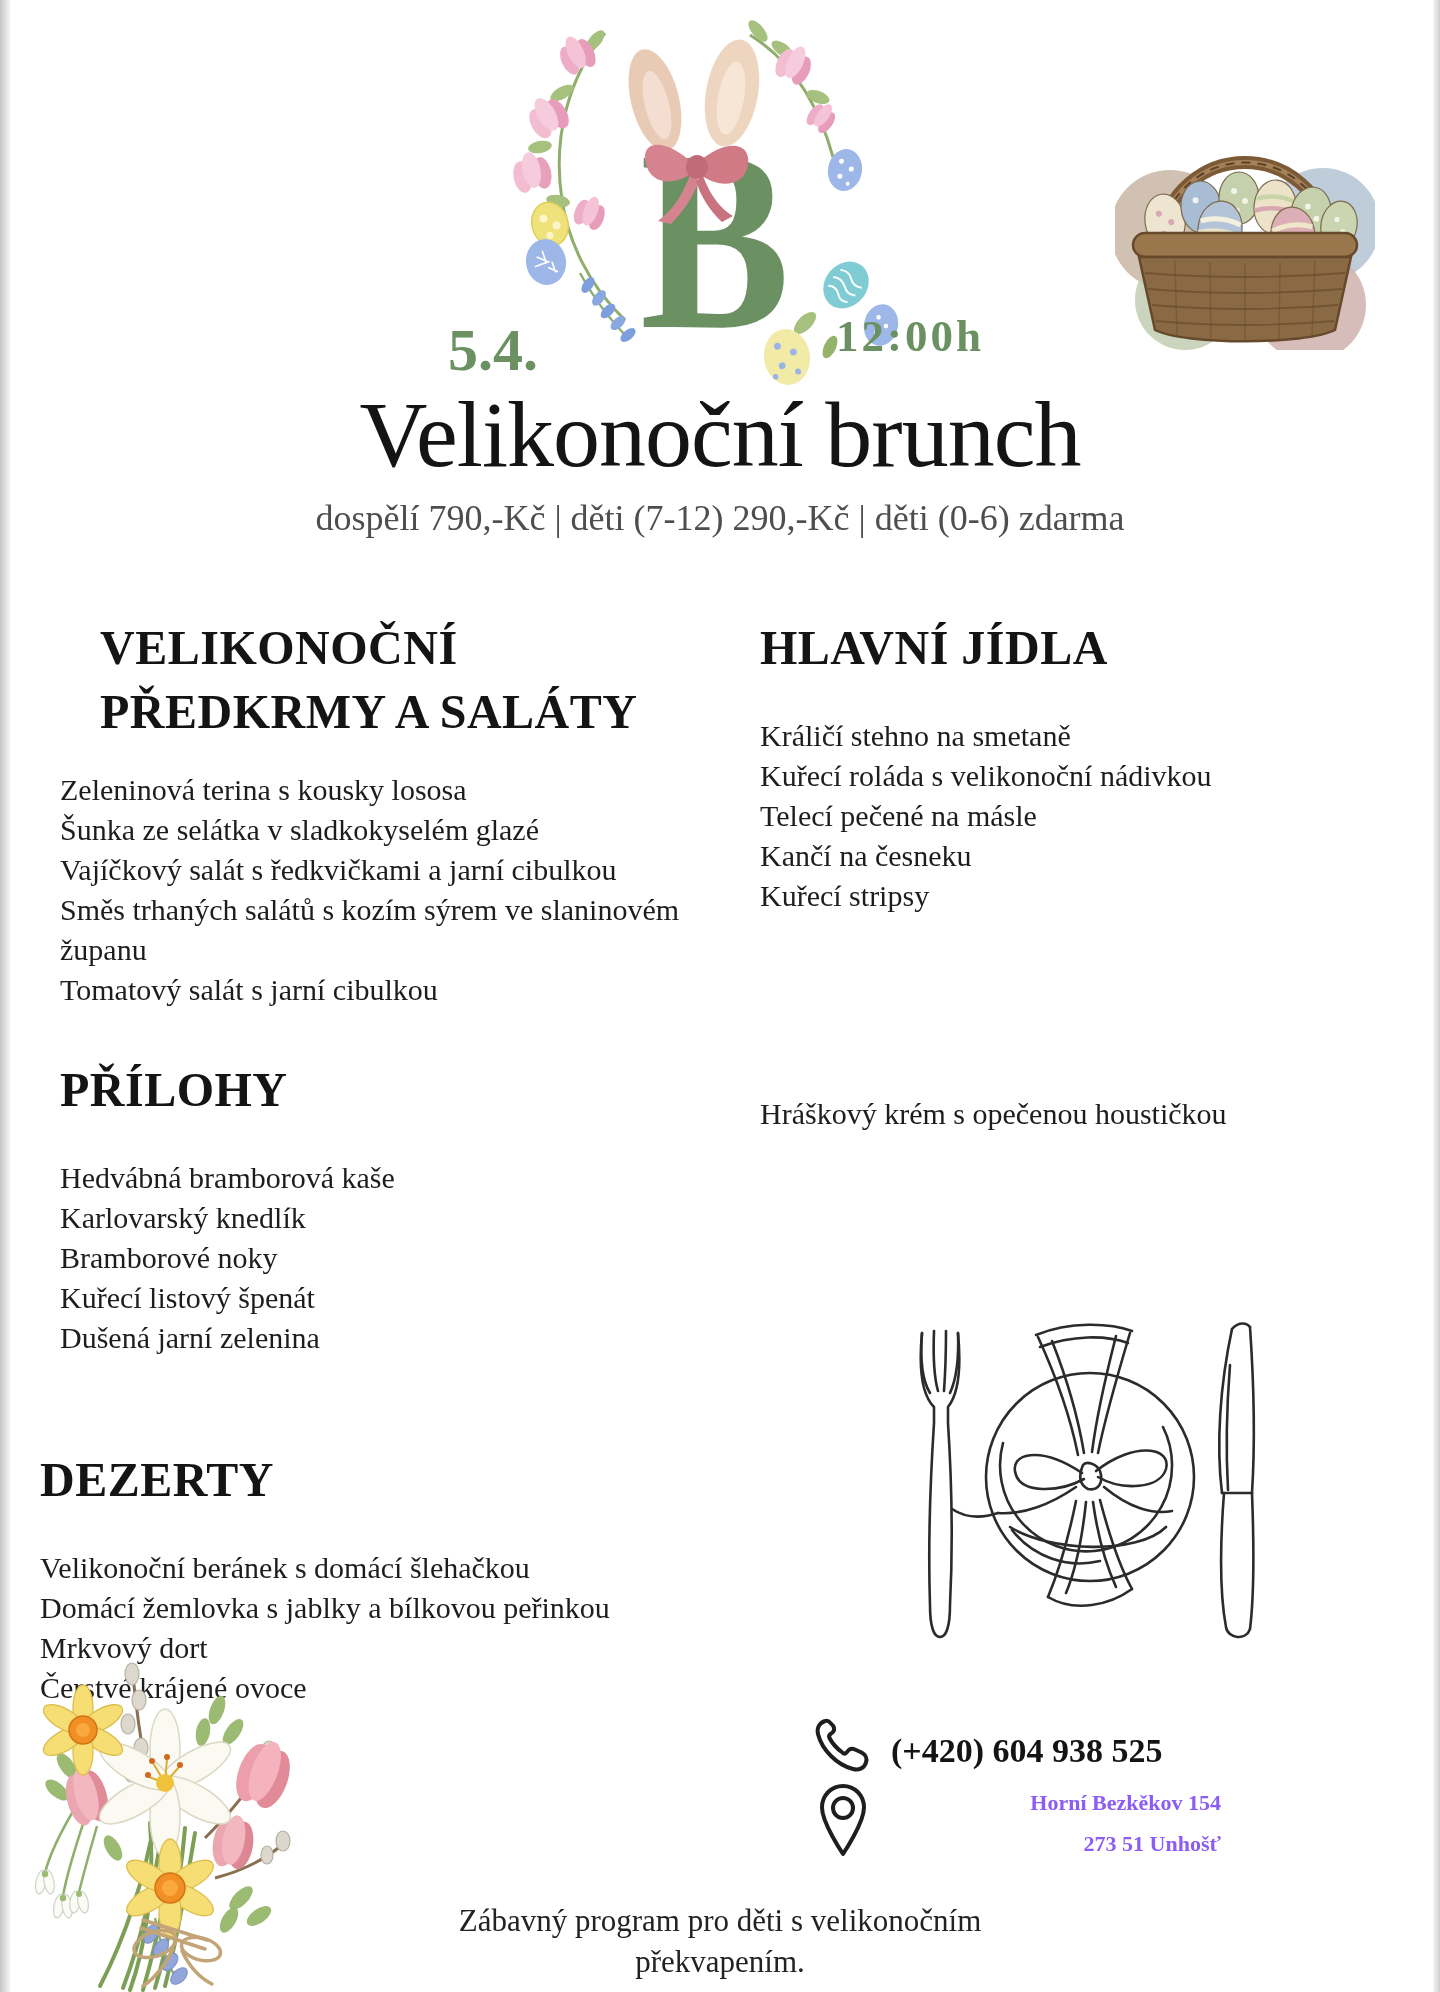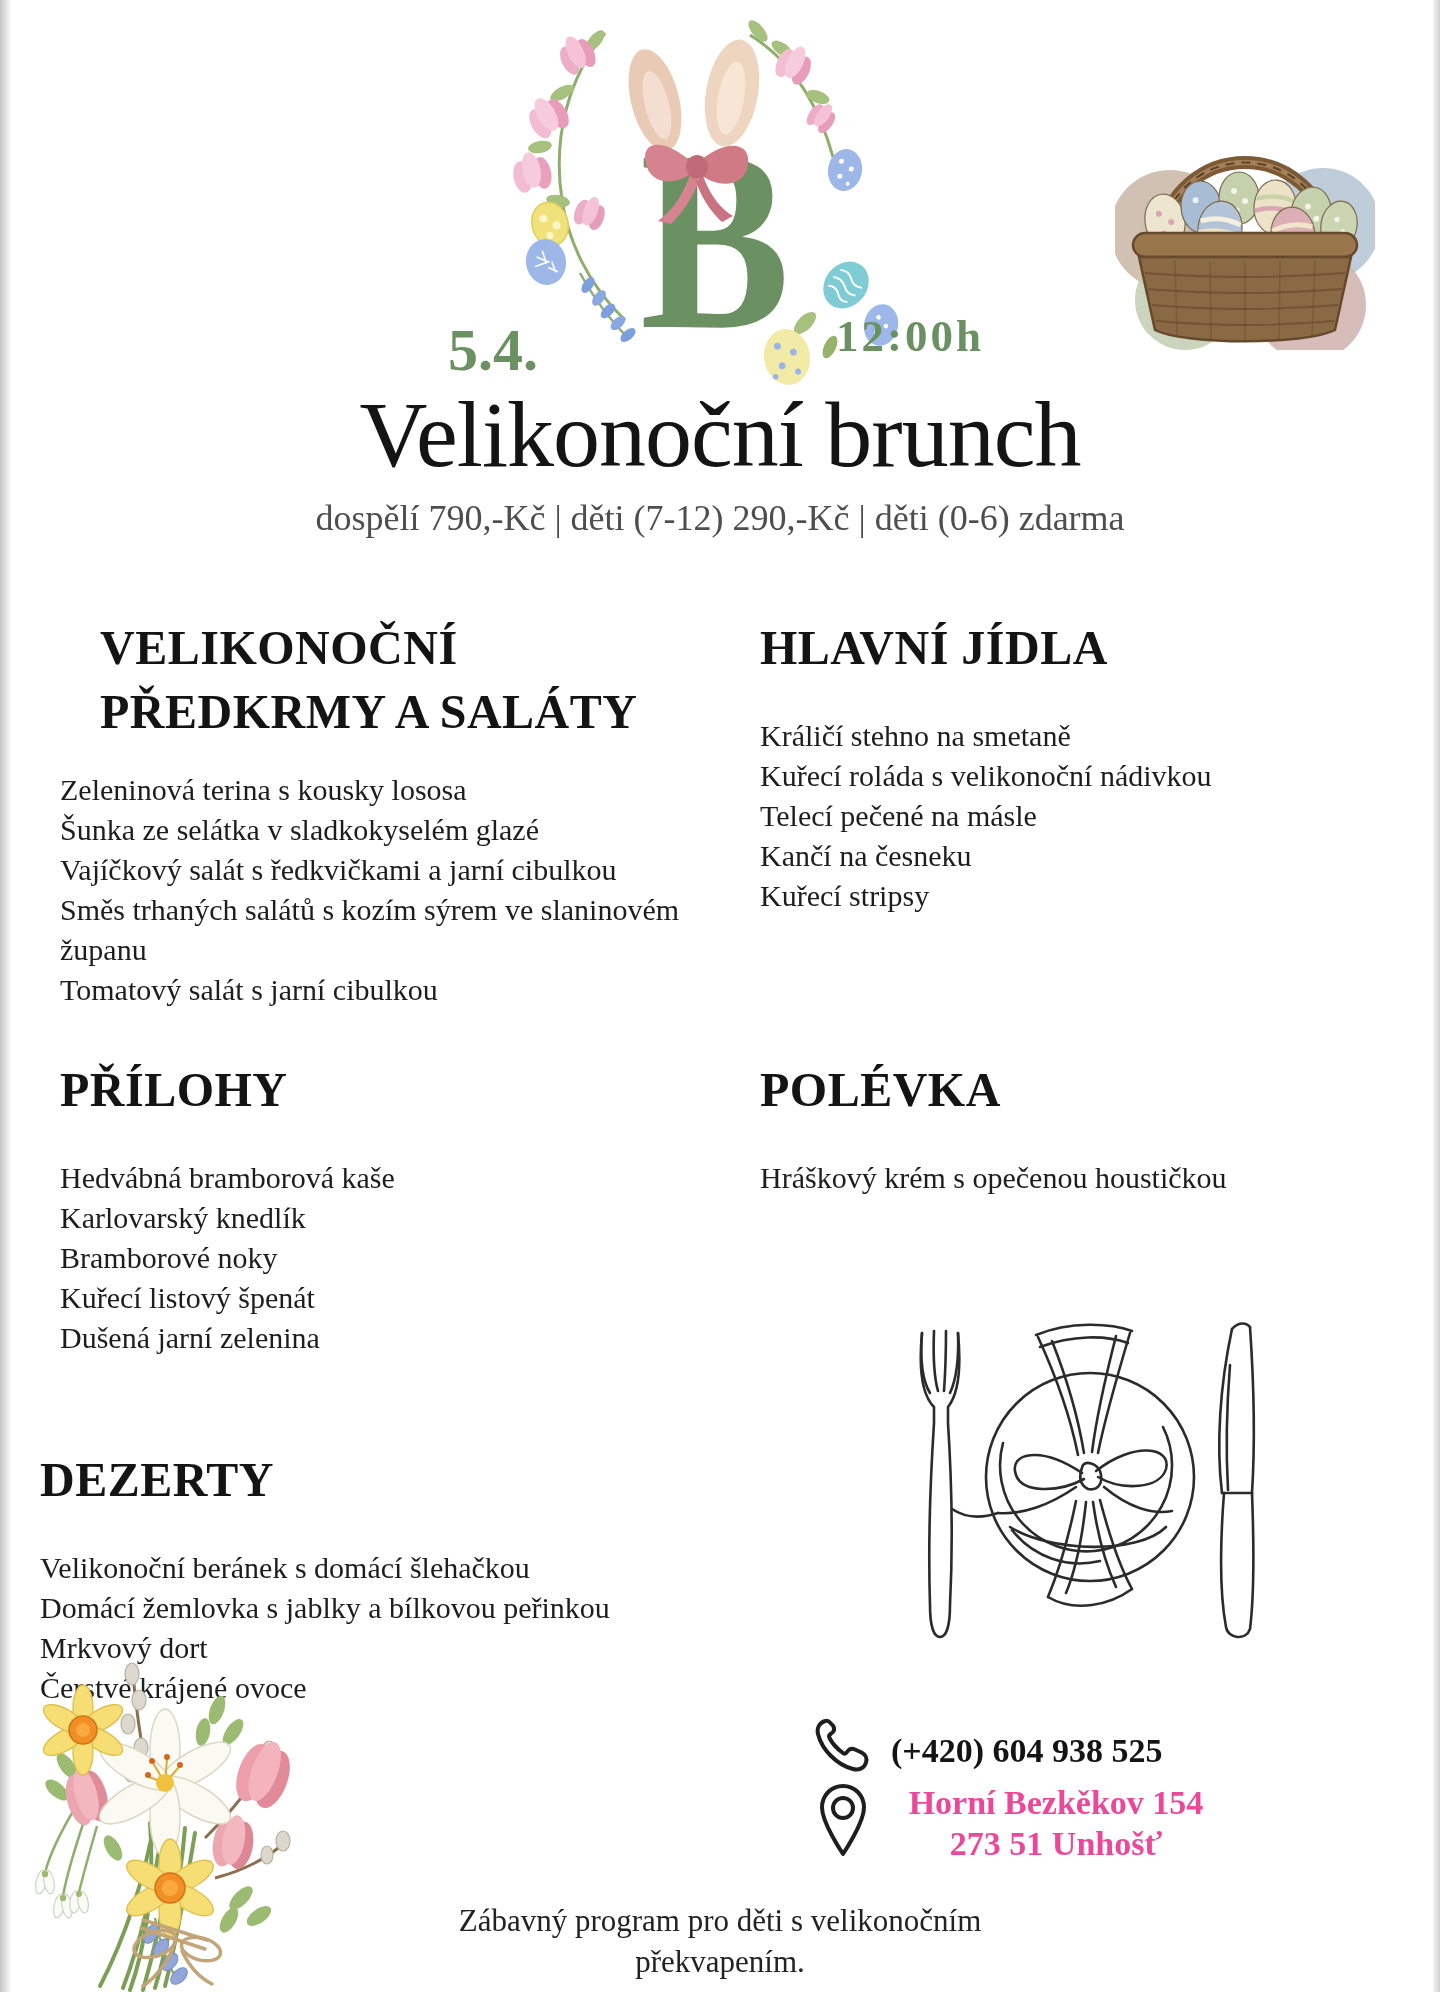--- a/index.html
+++ b/index.html
@@ -30,22 +30,22 @@
   #sec-polevka{left:760px;top:1058px;width:600px;}
   #sec-dezerty{left:40px;top:1448px;width:700px;}
 
   .place-setting{position:absolute;left:900px;top:1305px;width:380px;height:355px;}
   .bouquet{position:absolute;left:5px;top:1648px;width:330px;height:344px;}
 
   .contact{position:absolute;left:796px;top:1700px;width:460px;height:175px;}
   .contact .phone-icon{position:absolute;left:14px;top:14px;width:64px;height:64px;}
   .contact .contact-phone{position:absolute;left:95px;top:32px;font-size:34px;font-weight:bold;color:#141414;}
   .contact .pin-icon{position:absolute;left:20px;top:82px;width:54px;height:78px;}
-  .contact .addr{position:absolute;left:95px;top:82px;width:330px;text-align:center;
-                 font-size:34px;font-weight:bold;line-height:41px;color:#ec4899;}
+  .contact .addr{position:absolute;left:95px;top:82px;width:330px;text-align:right;
+                 font-size:22px;font-weight:bold;line-height:41px;color:#8b5cf6;}
 
   .footer-note{position:absolute;left:380px;top:1900px;width:680px;text-align:center;
                font-size:31px;line-height:41px;color:#222;}
 </style>
 </head>
 <body>
 
 <div class="page">
   <div class="edge edge-left"></div>
   <div class="edge edge-right"></div>
@@ -266,21 +266,20 @@
 
     <li>Hedvábná bramborová kaše</li>
         <li>Karlovarský knedlík</li>
         <li>Bramborové noky</li>
         <li>Kuřecí listový špenát</li>
         <li>Dušená jarní zelenina</li>
       </ul>
   </section>
 
   <section class="menu-sec" id="sec-polevka">
-    <h2>POLÉVKA</h2>
     <ul>
 
     <li>Hráškový krém s opečenou houstičkou</li>
       </ul>
   </section>
 
   <section class="menu-sec" id="sec-dezerty">
     <h2>DEZERTY</h2>
     <ul>
 

